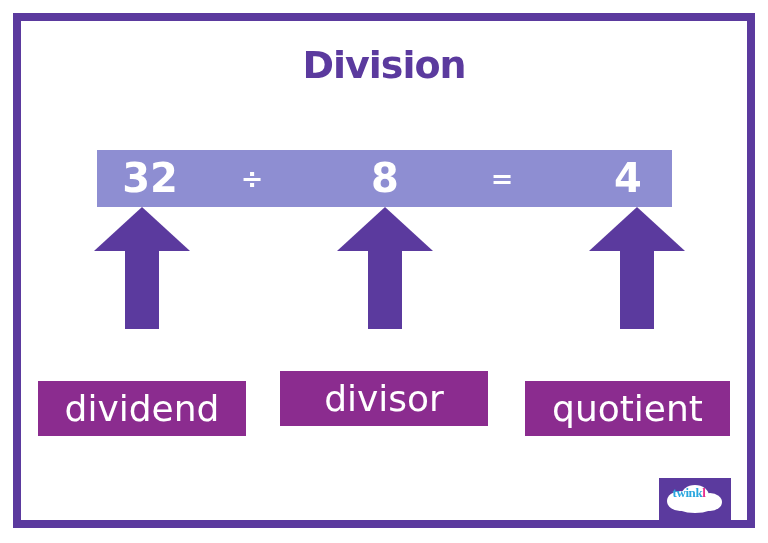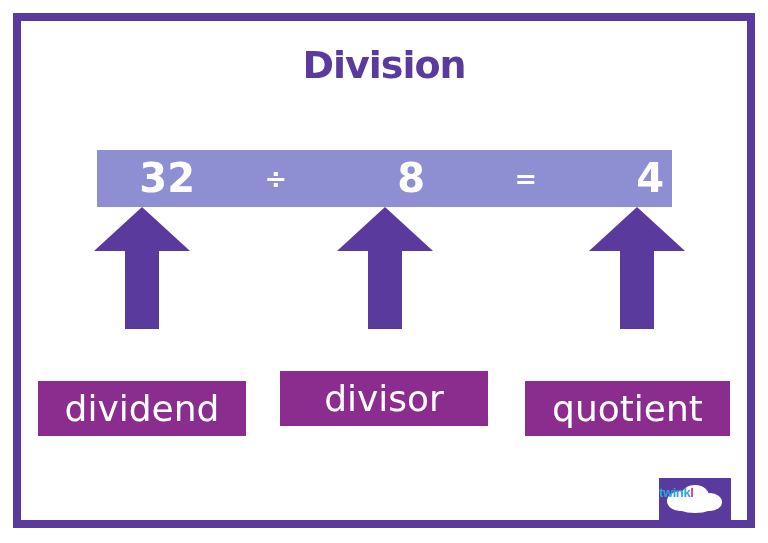--- a/index.html
+++ b/index.html
@@ -55,21 +55,21 @@
     top: 150px;
     width: 575px;
     height: 57px;
     background: #8E8ED2;
   }
   .eq-token {
     position: absolute;
     color: #ffffff;
     font-family: "DejaVu Sans", sans-serif;
     font-weight: bold;
-    text-align: right;
+    text-align: center;
     line-height: 57px;
     top: 0;
     white-space: nowrap;
   }
   .eq-num {
     font-size: 40px;
   }
   .eq-op {
     font-size: 27px;
   }
@@ -142,21 +142,22 @@
     height: 30px;
   }
   .logo-cloud svg { display: block; }
   .logo-word {
     position: absolute;
     left: 0;
     top: 0;
     width: 60px;
     height: 30px;
     line-height: 30px;
-    font-family: Liberation Sans, sans-serif;
+    text-align: center;
+    font-family: Liberation Serif, serif;
     font-weight: bold;
     font-size: 13px;
     color: #2AA7DF;
     letter-spacing: -0.4px;
   }
   .logo-word .tail { color: #E7308F; }
 </style>
 </head>
 <body>
 

